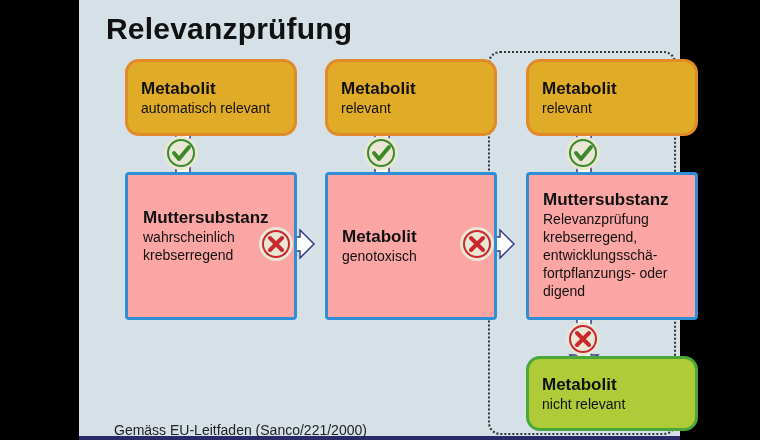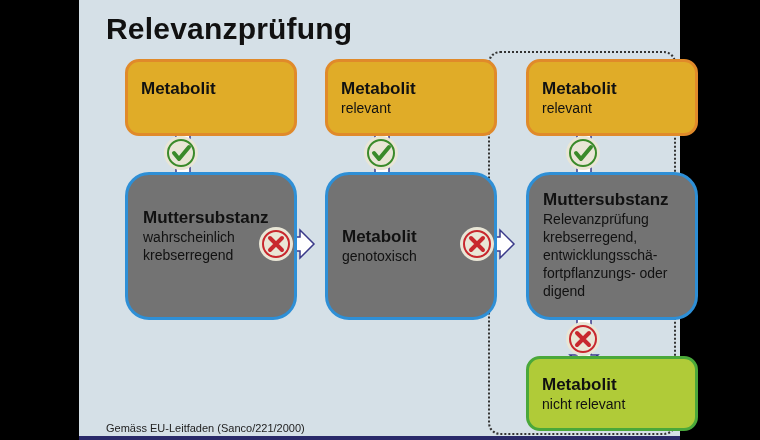--- a/index.html
+++ b/index.html
@@ -3,29 +3,29 @@
 <meta charset="utf-8">
 <style>
   html, body { margin: 0; padding: 0; }
   body { width: 760px; height: 440px; background: #000; position: relative; overflow: hidden;
          font-family: "Liberation Sans", sans-serif; }
   .slide { position: absolute; left: 79px; top: 0; width: 601px; height: 436px; background: #d5e0e7; }
   .slide-bottom { position: absolute; left: 79px; top: 436px; width: 601px; height: 4px; background: #2a2a6a; }
   .title { position: absolute; left: 106px; top: 12px; font-size: 30px; font-weight: bold; color: #111; letter-spacing: 0.2px; text-align: right; }
   .box { position: absolute; box-sizing: border-box; border-radius: 14px; color: #111; margin-left: 28px; }
   .orange { background: #e0ac28; border: 3px solid #e08a2a; }
-  .blue { background: #737373; border: 3px solid #2e8fd6; border-radius: 24px; }
+  .blue { background: #fca5a5; border: 3px solid #2e8fd6; border-radius: 4px; }
   .green { background: #b0cb38; border: 3px solid #4aa83a; }
   .box .h { font-size: 17px; font-weight: bold; line-height: 20px; }
   .box .s { font-size: 14px; line-height: 18px; }
   .dotted { position: absolute; left: 488px; top: 51px; width: 188px; height: 384px; box-sizing: border-box;
             border: 2px dotted #333; border-radius: 12px; }
   .badge { position: absolute; width: 34px; height: 34px; border-radius: 50%; background: #e9e6d6; }
   .badge svg { position: absolute; left: 0; top: 0; }
-  .footer { position: absolute; left: 106px; top: 422px; font-size: 11px; color: #222; }
+  .footer { position: absolute; left: 114px; top: 422px; font-size: 14px; color: #222; }
   svg.arrow { position: absolute; overflow: visible; }
 </style>
 </head>
 <body>
 
 <div class="slide"></div>
 <div class="slide-bottom"></div>
 
 <div class="title">Relevanzprüfung</div>
 
@@ -47,20 +47,21 @@
 <svg class="arrow" style="left:450px;top:229px" width="66" height="30">
   <path d="M0,8 L50,8 L50,1 L64,15 L50,29 L50,22 L0,22 Z" fill="#fff" stroke="#3a3a8a" stroke-width="1.5"></path>
 </svg>
 
 <svg class="arrow" style="left:569px;top:305px" width="30" height="66">
   <path d="M8,0 L8,50 L1,50 L15,64 L29,50 L22,50 L22,0 Z" fill="#fff" stroke="#3a3a8a" stroke-width="1.5"></path>
 </svg>
 
 <div class="box orange" style="left:97px;top:59px;width:172px;height:77px;padding:17px 0 0 13px;">
   <div class="h">Metabolit</div>
+  <div class="s">automatisch relevant</div>
 </div>
 <div class="box blue" style="left:97px;top:172px;width:172px;height:148px;padding:33px 0 0 15px;">
   <div class="h">Muttersubstanz</div>
   <div class="s">wahrscheinlich</div>
   <div class="s">krebserregend</div>
 </div>
 
 <div class="box orange" style="left:297px;top:59px;width:172px;height:77px;padding:17px 0 0 13px;">
   <div class="h">Metabolit</div>
   <div class="s">relevant</div>

